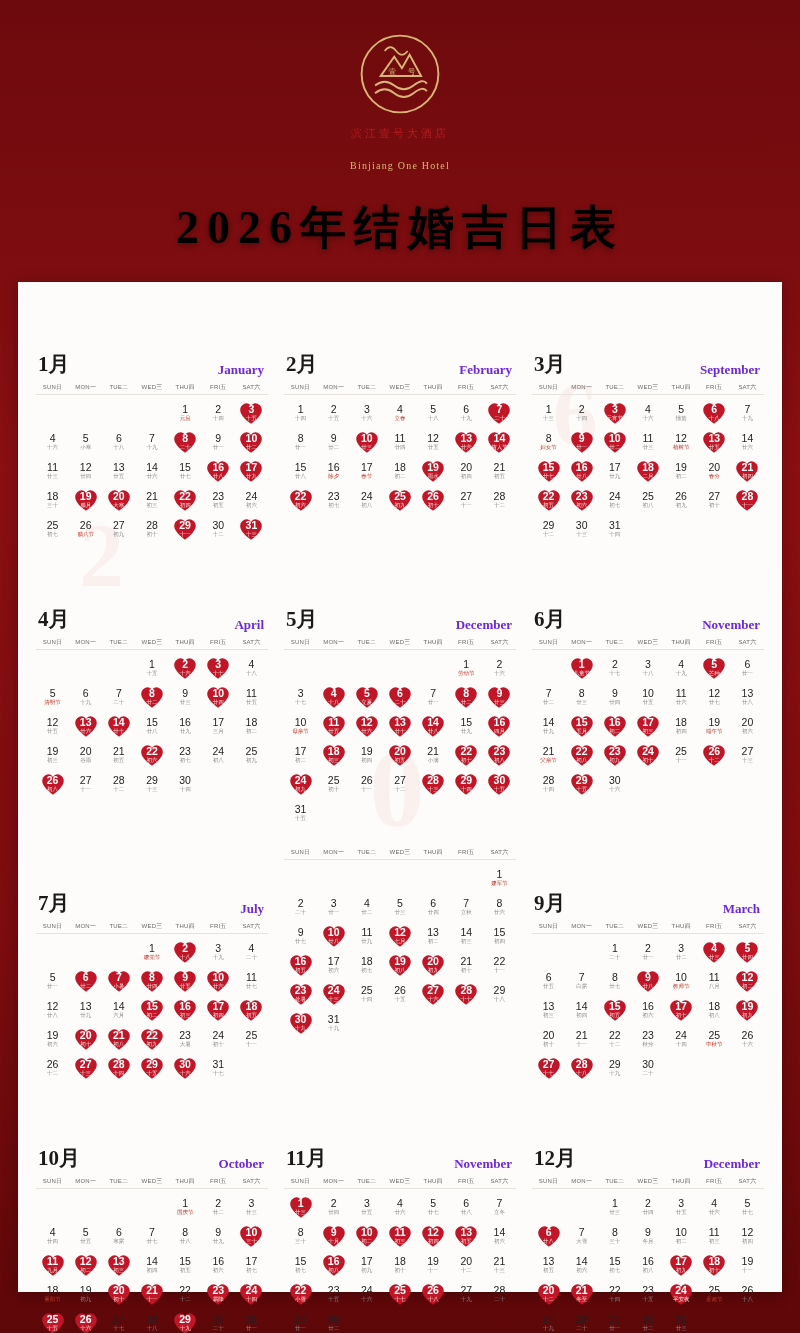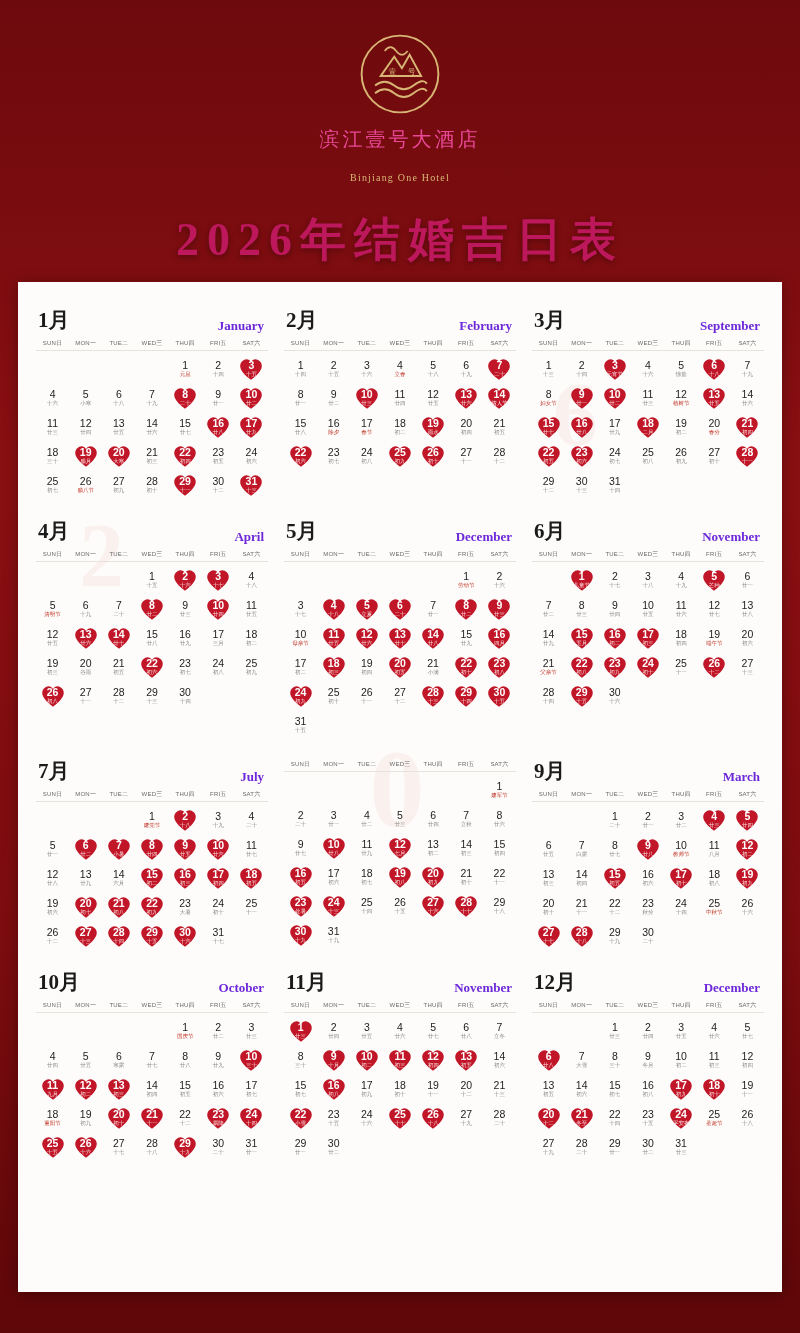--- a/index.html
+++ b/index.html
@@ -11,30 +11,30 @@
     overflow: hidden;
     position: relative;
   }
   .page { position: relative; width: 800px; height: 1333px; }
 
   
   .header { text-align: center; padding-top: 26px; }
   .logo-wrap { display: flex; flex-direction: column; align-items: center; }
   .logo-mark { width: 96px; height: 96px; }
   .hotel-cn {
-    color: #ec4899; font-size: 20px; letter-spacing: 3px;
+    color: #b91c1c; font-size: 11px; letter-spacing: 3px;
     margin-top: 4px; font-family: "Liberation Serif", serif;
   }
   .hotel-en {
     color: #d9b876; font-size: 10px; letter-spacing: 1.2px;
     margin-top: 19px; font-family: "Liberation Serif", serif;
   }
   .main-title {
     margin-top: 26px;
-    color: #be185d;
+    color: #000000;
     font-size: 46px;
     letter-spacing: 8px;
     font-family: "Liberation Serif", serif;
     font-weight: bold;
     text-shadow: 0 2px 6px rgba(0,0,0,.35);
   }
 
   
   .sheet {
     position: absolute;
@@ -45,21 +45,21 @@
   }
   .grid {
     display: grid;
     grid-template-columns: repeat(3, 1fr);
     grid-auto-rows: auto;
     padding: 16px 10px 8px 10px;
     row-gap: 6px;
   }
   .month { padding: 8px 8px 4px 8px; position: relative; }
 
-  .m-head { display: flex; align-items: flex-end; justify-content: space-between; padding: 0 4px 2px 2px; }
+  .m-head { display: flex; align-items: flex-end; justify-content: space-between; padding: 0 4px 2px 2px; margin-top: 44px; }
   .m-cn { font-size: 21px; font-weight: bold; color: #1a1a1a; font-family: "Liberation Serif", serif; }
   .m-en { font-size: 13px; font-weight: bold; color: #6d28d9; font-family: "Liberation Serif", serif; }
 
   .dow {
     display: grid; grid-template-columns: repeat(7, 1fr);
     font-size: 6px; color: #6a6a6a; letter-spacing: .2px;
     padding: 3px 0 2px 0; border-bottom: 1px solid #e6e2dc;
     text-align: center;
   }
   .days { display: grid; grid-template-columns: repeat(7, 1fr); padding-top: 3px; }

